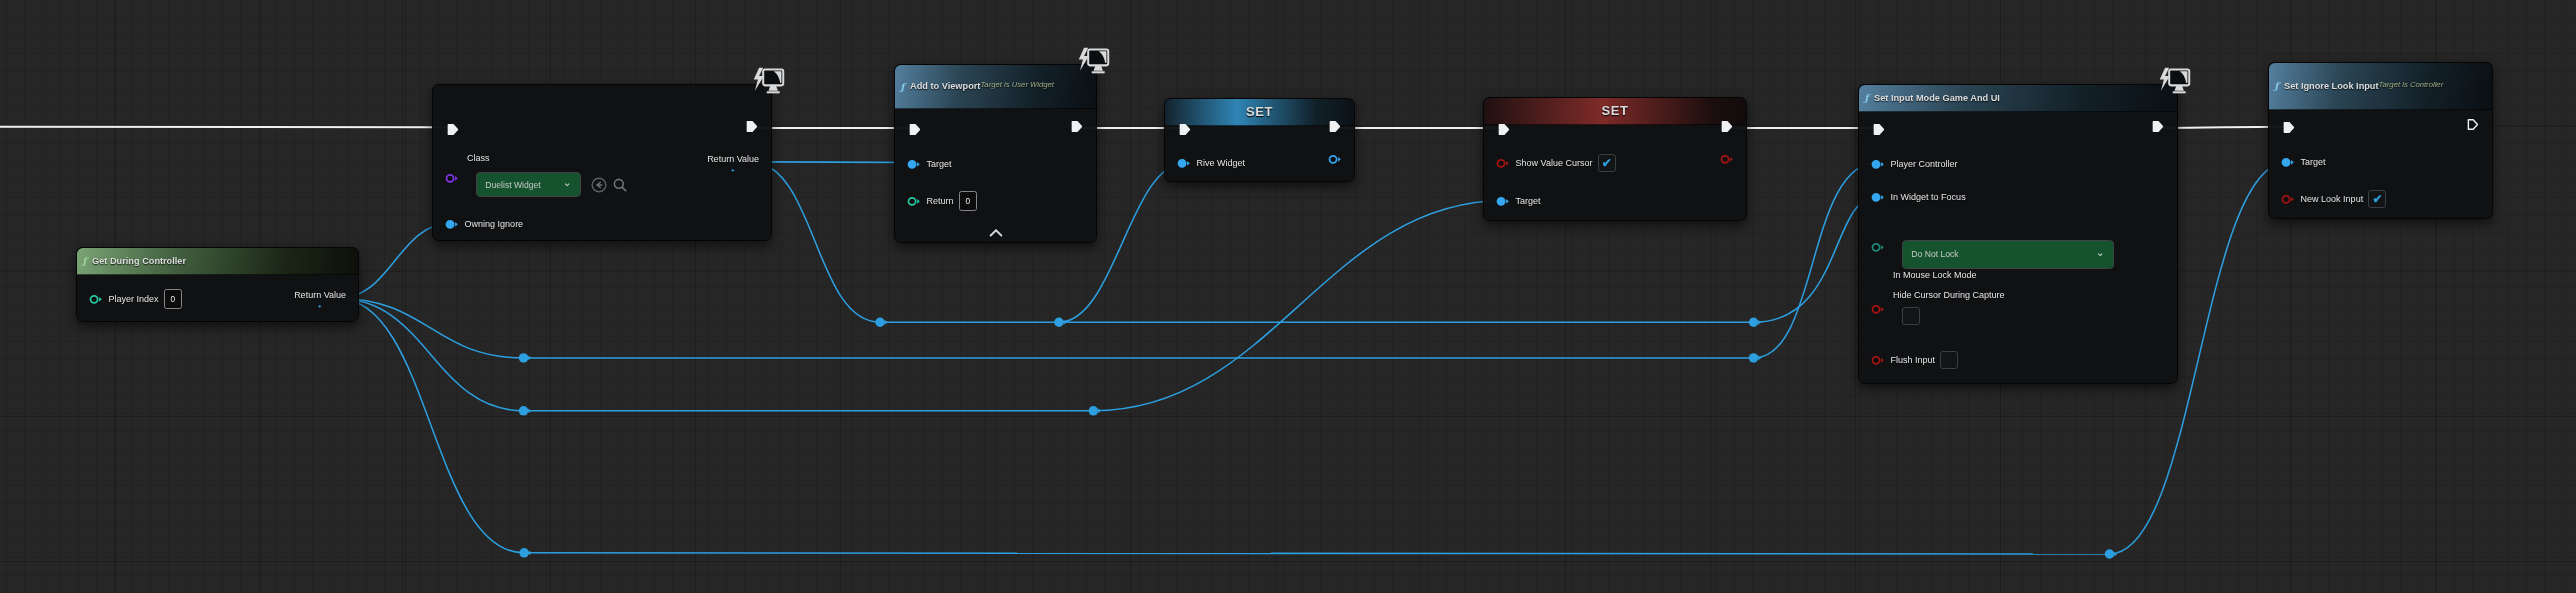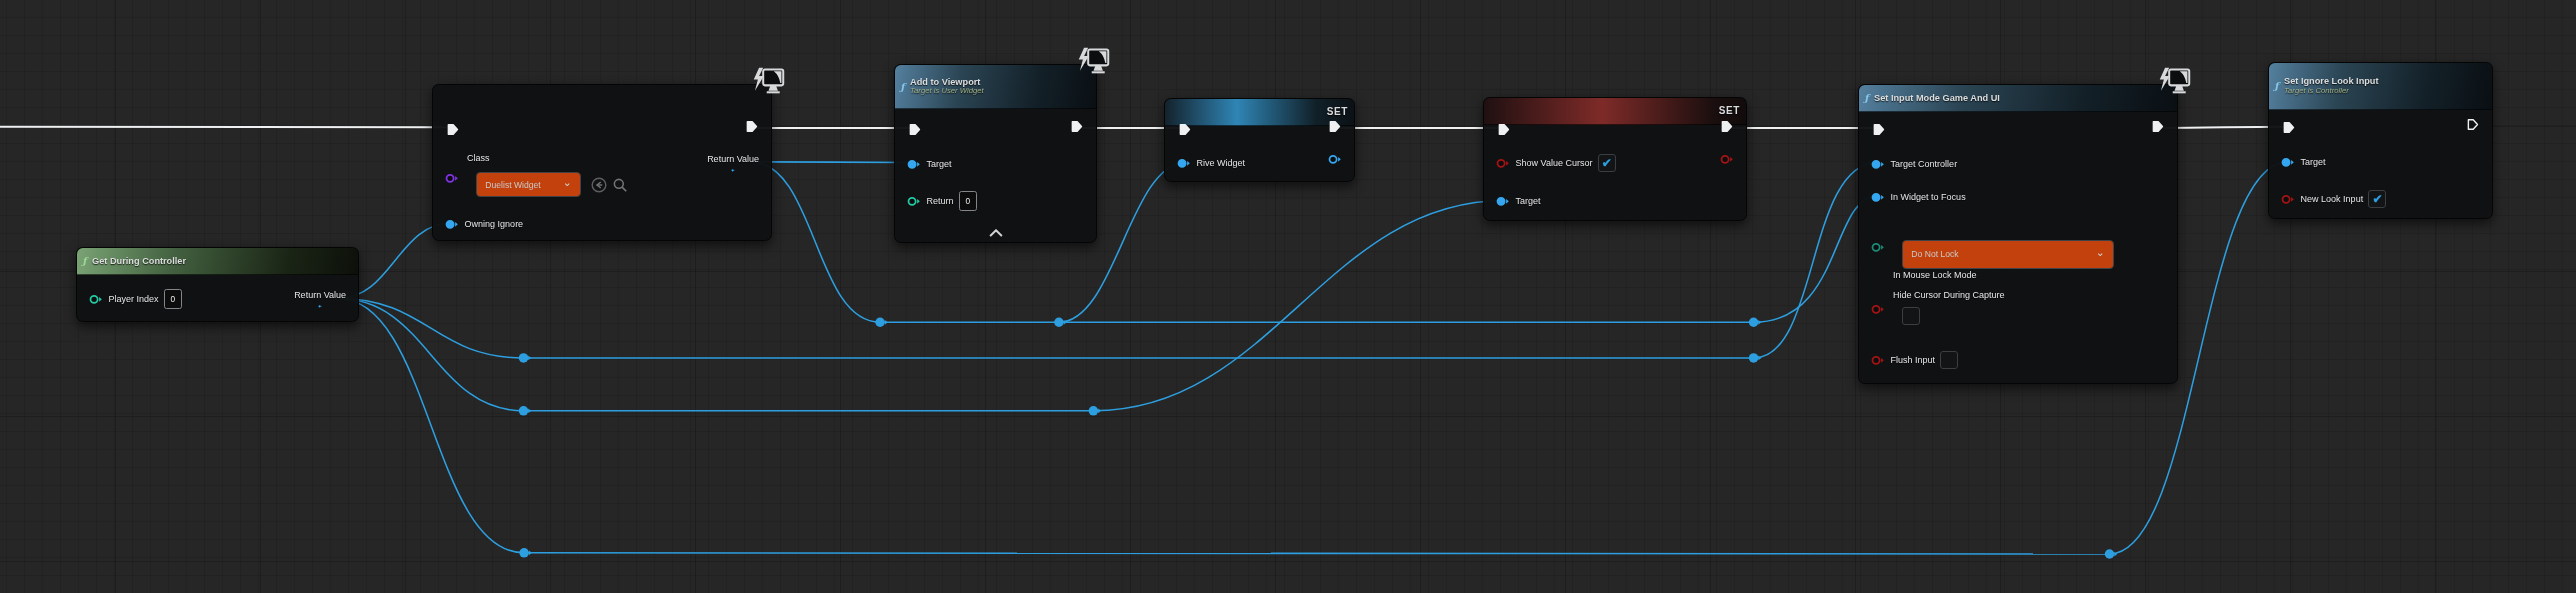--- a/index.html
+++ b/index.html
@@ -25,38 +25,38 @@
   .node-header{
     position:absolute; left:0; top:0; right:0;
     border-radius:6px 6px 0 0; overflow:hidden;
     display:flex; align-items:center; padding:0 6px; gap:4.8px;
     border-bottom:0.6px solid rgba(0,0,0,0.6);
   }
   .hdr-fn-blue{background:linear-gradient(100deg,#54809f 0%,#2b4554 32%,#132028 70%,#0a0f13 100%);}
   .hdr-fn-green{background:linear-gradient(100deg,#7aa375 0%,#42603f 35%,#1a2415 75%,#0d100a 100%);}
   .hdr-set-blue{background:linear-gradient(90deg,#14222c 0%,#2f85b5 38%,#112028 80%,#0b1116 100%);}
   .hdr-set-red{background:linear-gradient(90deg,#201011 0%,#7e2b28 45%,#1a0e0e 88%,#120b0b 100%);}
-  .hdr-text{display:flex;flex-direction:column;line-height:1.15;}
+  .hdr-text{display:flex;line-height:1.15;}
   .node-title{font-size:9.2px;font-weight:bold;color:#dcdddd;text-shadow:0 0.6px 1.2px rgba(0,0,0,0.8);white-space:nowrap;}
   .node-subtitle{font-size:7.7px;font-style:italic;color:#9fae85;text-shadow:0 0.6px 1.2px rgba(0,0,0,0.8);white-space:nowrap;}
-  .set-title{width:100%;text-align:right;font-size:10px;font-weight:bold;letter-spacing:0.6px;color:#d9dadb;text-shadow:0 0.6px 1.2px #000;}
+  .set-title{width:100%;text-align:center;font-size:13px;font-weight:bold;letter-spacing:0.6px;color:#d9dadb;text-shadow:0 0.6px 1.2px #000;}
   .fn-glyph{font-family:"DejaVu Serif",serif;font-style:italic;font-weight:bold;font-size:10px;line-height:1;}
   .fn-glyph.blue{color:#86c7ec;} .fn-glyph.green{color:#9ed79a;}
   .pin-row{position:absolute;display:flex;align-items:center;gap:5.3px;height:18px;z-index:3;}
   .pin-row.left{left:12px;} .pin-row.right{right:12px;flex-direction:column;}
   .pin-label{font-size:9px;color:#e6e7e8;white-space:nowrap;text-shadow:0 0.6px 0.6px rgba(0,0,0,0.7);}
   .label-above{position:absolute;left:34px;font-size:9px;color:#e6e7e8;white-space:nowrap;z-index:3;text-shadow:0 0.6px 0.6px rgba(0,0,0,0.7);}
   .valbox{box-sizing:border-box;display:flex;align-items:center;justify-content:center;
     border:0.9px solid #85868a;border-radius:2.4px;background:rgba(0,0,0,0.25);
     color:#eceded;font-size:8.3px;min-width:18px;height:19.6px;padding:0 3.6px;}
   .checkbox{box-sizing:border-box;width:18px;height:18px;border:1.2px solid #3c3f42;border-radius:3px;
     background:#121416;display:flex;align-items:center;justify-content:center;}
   .checkbox.checked::after{content:"✔";color:#2d9fe0;font-size:12px;font-weight:bold;line-height:1;}
   .dropdown{position:absolute;box-sizing:border-box;display:flex;align-items:center;
-    background:#c2410c;border:0.9px solid #3f4347;border-radius:4.2px;color:#c9cacb;
+    background:#14532d;border:0.9px solid #3f4347;border-radius:4.2px;color:#c9cacb;
     font-size:8.6px;padding:0 8.3px;z-index:3;}
   .dropdown::after{content:"⌄";margin-left:auto;color:#d0d1d2;font-size:10.7px;line-height:0.4;transform:translateY(-2.4px);}
   .corner-icon{position:absolute;right:-14.3px;top:-18.4px;z-index:4;}
   .chev{position:absolute;z-index:3;left:50%;transform:translateX(-50%);}
 </style>
 </head>
 <body>
 
 <div id="canvas">
   <svg id="wires" width="2576" height="594" viewBox="0 0 4335 999">
@@ -328,21 +328,21 @@
       <div class="pin-row right" style="top: 35px; right: 13px;">
         <svg width="13" height="13" viewBox="0 0 22 22">
     <path d="M4,3 h8.2 l7.2,8 l-7.2,8 H4 Z" fill="#eef0f1" stroke="#eef0f1" stroke-width="2.4" stroke-linejoin="round"></path>
         </svg>
       </div>
       <div class="pin-row left" style="top: 70px;">
         <svg width="14.3" height="10.7" viewBox="0 0 24 18">
     <circle cx="8.5" cy="9" r="6" fill="#35a7f0" stroke="#35a7f0" stroke-width="3"></circle>
     <path d="M17,5 L21.5,9 L17,13 Z" fill="#35a7f0"></path>
         </svg>
-        <span class="pin-label">Target Controller</span>
+        <span class="pin-label">Player Controller</span>
       </div>
       <div class="pin-row left" style="top: 103px;">
         <svg width="14.3" height="10.7" viewBox="0 0 24 18">
     <circle cx="8.5" cy="9" r="6" fill="#35a7f0" stroke="#35a7f0" stroke-width="3"></circle>
     <path d="M17,5 L21.5,9 L17,13 Z" fill="#35a7f0"></path>
         </svg>
         <span class="pin-label">In Widget to Focus</span>
       </div>
       <div class="label-above" style="top: 139px; margin-top: 46px;">In Mouse Lock Mode</div>
       <div class="pin-row left" style="top: 153px;">

